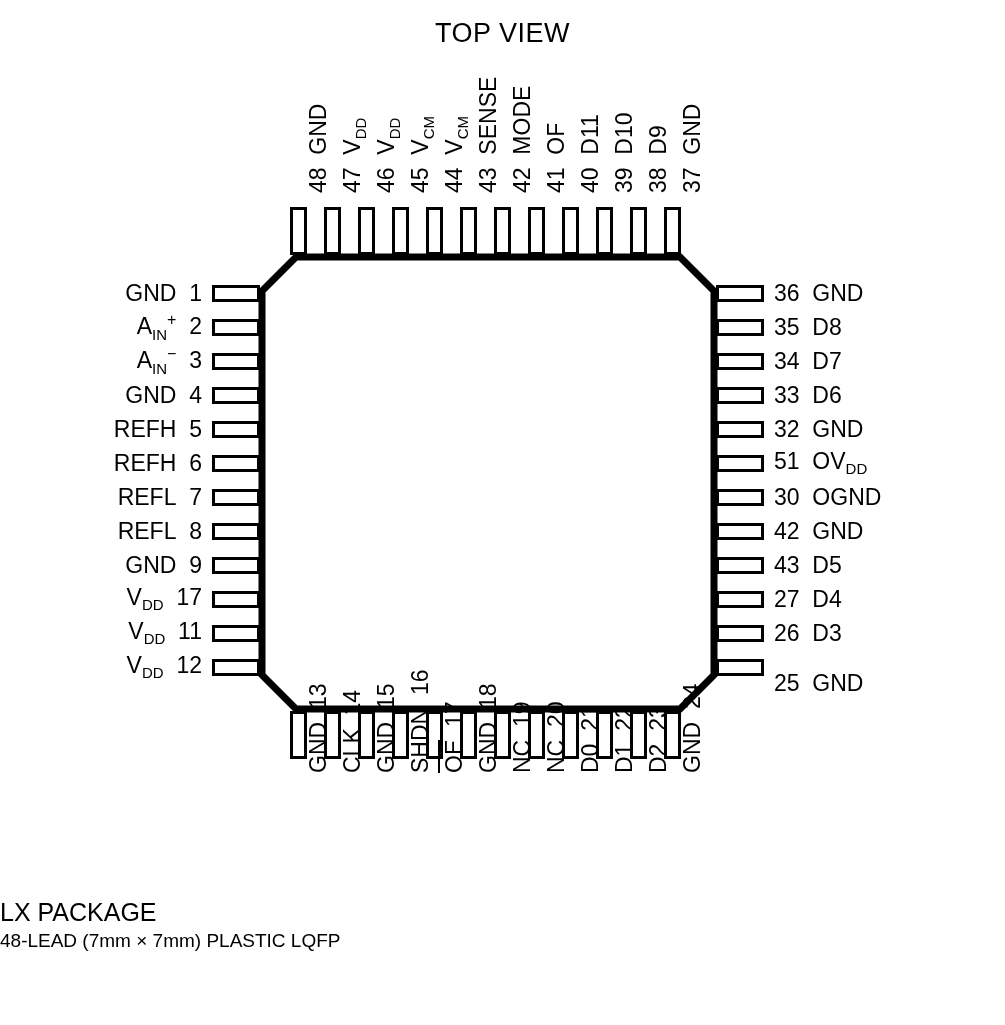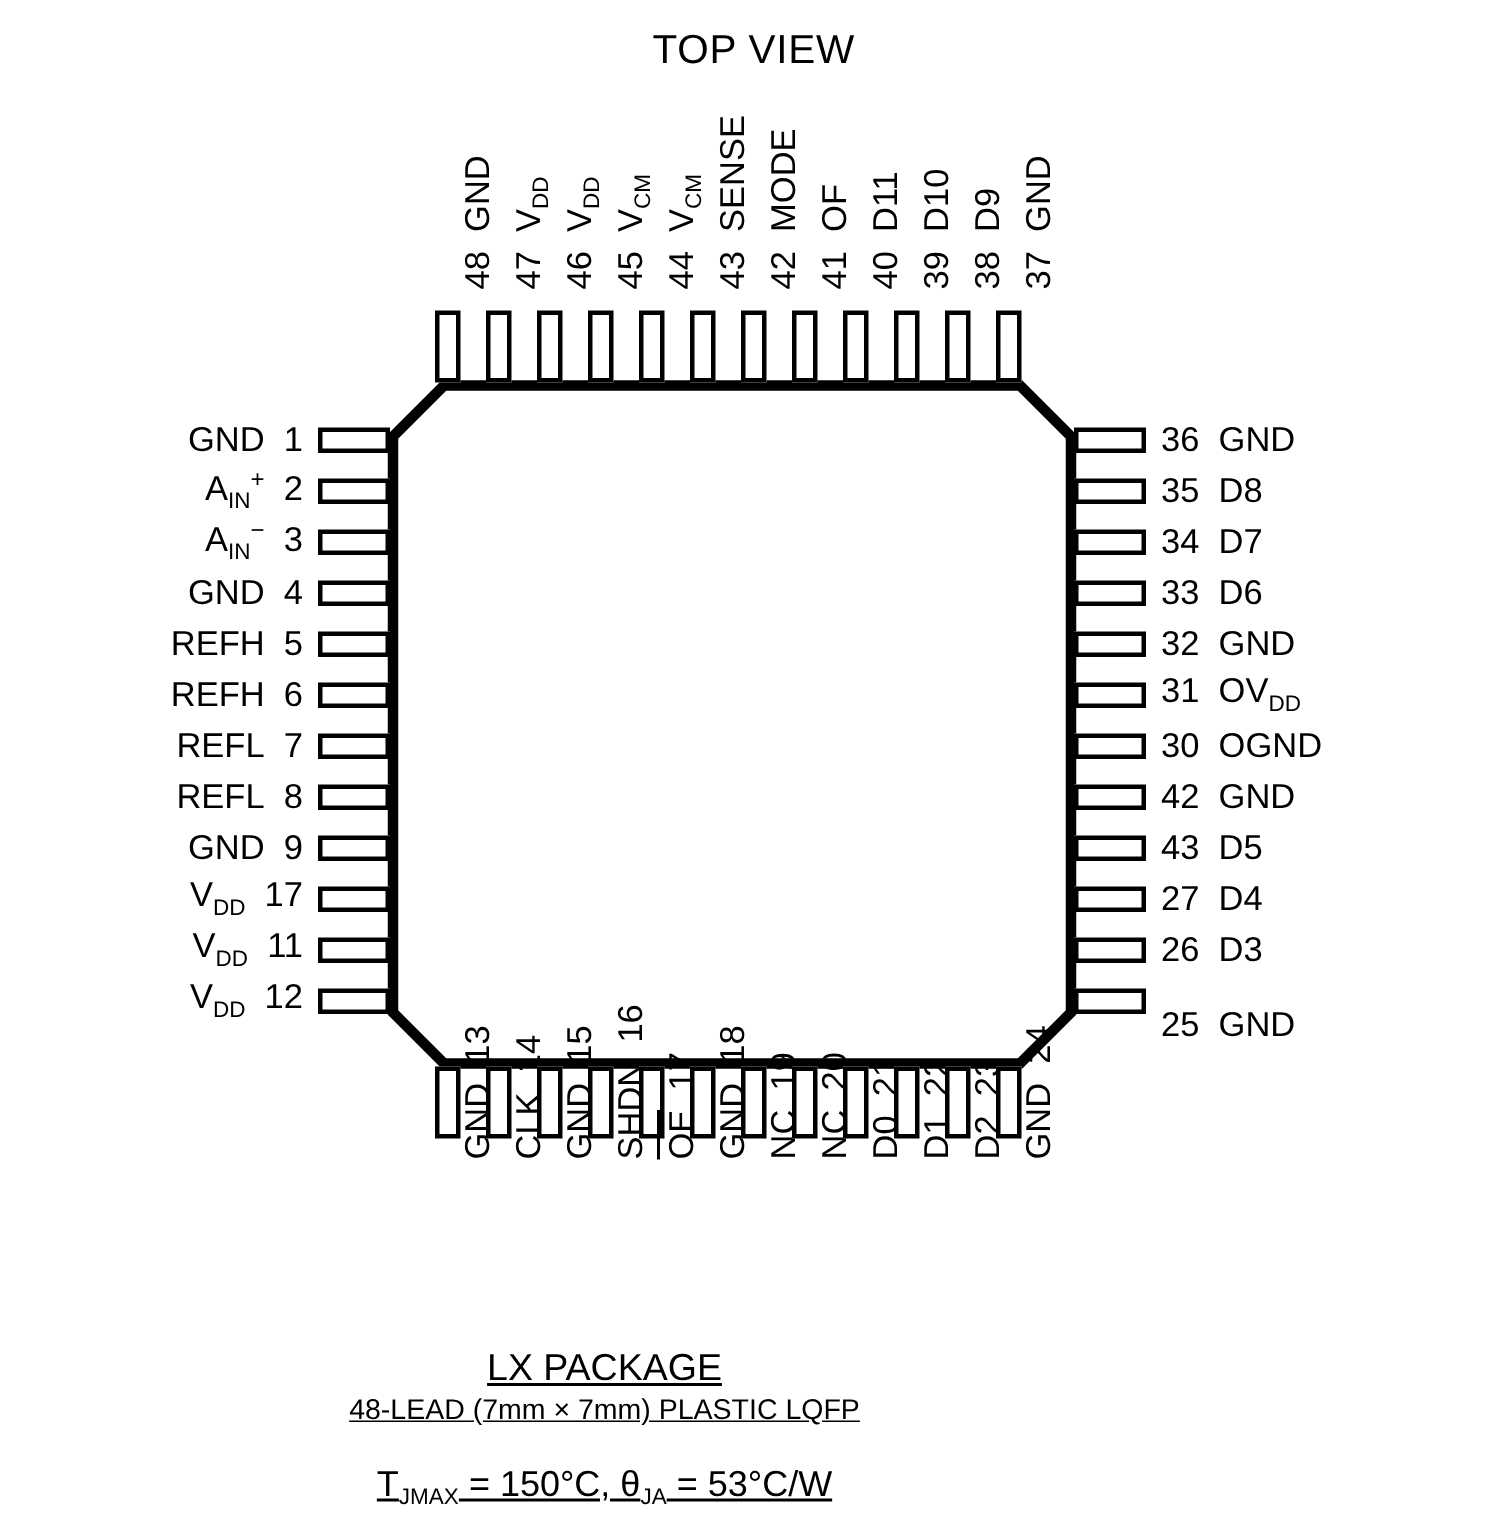--- a/index.html
+++ b/index.html
@@ -29,22 +29,21 @@
     top: 18px;
     width: 1005px;
     text-align: center;
     font-size: 27px;
     letter-spacing: 0.5px;
   }
   .footer {
     position: absolute;
     left: 0;
     width: 806px;
-    text-align: center;
-    text-decoration: underline;
+    text-align: left;
   }
   .footer-l1 { top: 898px; font-size: 25px; }
   .footer-l2 { top: 930px; font-size: 19px; }
   .footer-l3 { top: 976px; font-size: 24px; }
 
   
   .chip-body {
     position: absolute;
     left: 258px;
     top: 253px;
@@ -129,21 +128,21 @@
       <div class="lbl lbl-right" style="left: 774px; top: 293px;"><span class="num">36</span>&nbsp;&nbsp;GND</div>
       <div class="pin pin-h" style="left: 716px; top: 318.5px;"></div>
       <div class="lbl lbl-right" style="left: 774px; top: 327px;"><span class="num">35</span>&nbsp;&nbsp;D8</div>
       <div class="pin pin-h" style="left: 716px; top: 352.5px;"></div>
       <div class="lbl lbl-right" style="left: 774px; top: 361px;"><span class="num">34</span>&nbsp;&nbsp;D7</div>
       <div class="pin pin-h" style="left: 716px; top: 386.5px;"></div>
       <div class="lbl lbl-right" style="left: 774px; top: 395px;"><span class="num">33</span>&nbsp;&nbsp;D6</div>
       <div class="pin pin-h" style="left: 716px; top: 420.5px;"></div>
       <div class="lbl lbl-right" style="left: 774px; top: 429px;"><span class="num">32</span>&nbsp;&nbsp;GND</div>
       <div class="pin pin-h" style="left: 716px; top: 454.5px;"></div>
-      <div class="lbl lbl-right" style="left: 774px; top: 463px;"><span class="num">31</span>&nbsp;&nbsp;OV<span class="sub">DD</span></div>
+      <div class="lbl lbl-right" style="left: 774px; top: 463px;"><span class="num">51</span>&nbsp;&nbsp;OV<span class="sub">DD</span></div>
       <div class="pin pin-h" style="left: 716px; top: 488.5px;"></div>
       <div class="lbl lbl-right" style="left: 774px; top: 497px;"><span class="num">30</span>&nbsp;&nbsp;OGND</div>
       <div class="pin pin-h" style="left: 716px; top: 522.5px;"></div>
       <div class="lbl lbl-right" style="left: 774px; top: 531px;"><span class="num">42</span>&nbsp;&nbsp;GND</div>
       <div class="pin pin-h" style="left: 716px; top: 556.5px;"></div>
       <div class="lbl lbl-right" style="left: 774px; top: 565px;"><span class="num">43</span>&nbsp;&nbsp;D5</div>
       <div class="pin pin-h" style="left: 716px; top: 590.5px;"></div>
       <div class="lbl lbl-right" style="left: 774px; top: 599px;"><span class="num">27</span>&nbsp;&nbsp;D4</div>
       <div class="pin pin-h" style="left: 716px; top: 624.5px;"></div>
       <div class="lbl lbl-right" style="left: 774px; top: 633px;"><span class="num">26</span>&nbsp;&nbsp;D3</div>
@@ -194,15 +193,14 @@
       <div class="pin pin-v" style="left: 595.5px; top: 711px;"></div>
       <div class="lbl lbl-v" style="left: 613px; top: 773px; transform: rotate(-90deg);">D1&nbsp; <span class="num">22</span></div>
       <div class="pin pin-v" style="left: 629.5px; top: 711px;"></div>
       <div class="lbl lbl-v" style="left: 647px; top: 773px; transform: rotate(-90deg);">D2&nbsp; <span class="num">23</span></div>
       <div class="pin pin-v" style="left: 663.5px; top: 711px;"></div>
       <div class="lbl lbl-v" style="left: 681px; top: 773px; transform: rotate(-90deg);">GND&nbsp; <span class="num">24</span></div>
     </div>
 
   <div class="footer footer-l1">LX PACKAGE</div>
   <div class="footer footer-l2">48-LEAD (7mm&nbsp;×&nbsp;7mm) PLASTIC LQFP</div>
-  <div class="footer footer-l3">T<span class="sub">JMAX</span> = 150°C, θ<span class="sub">JA</span> = 53°C/W</div>
 
 </div>
 
 </body></html>

